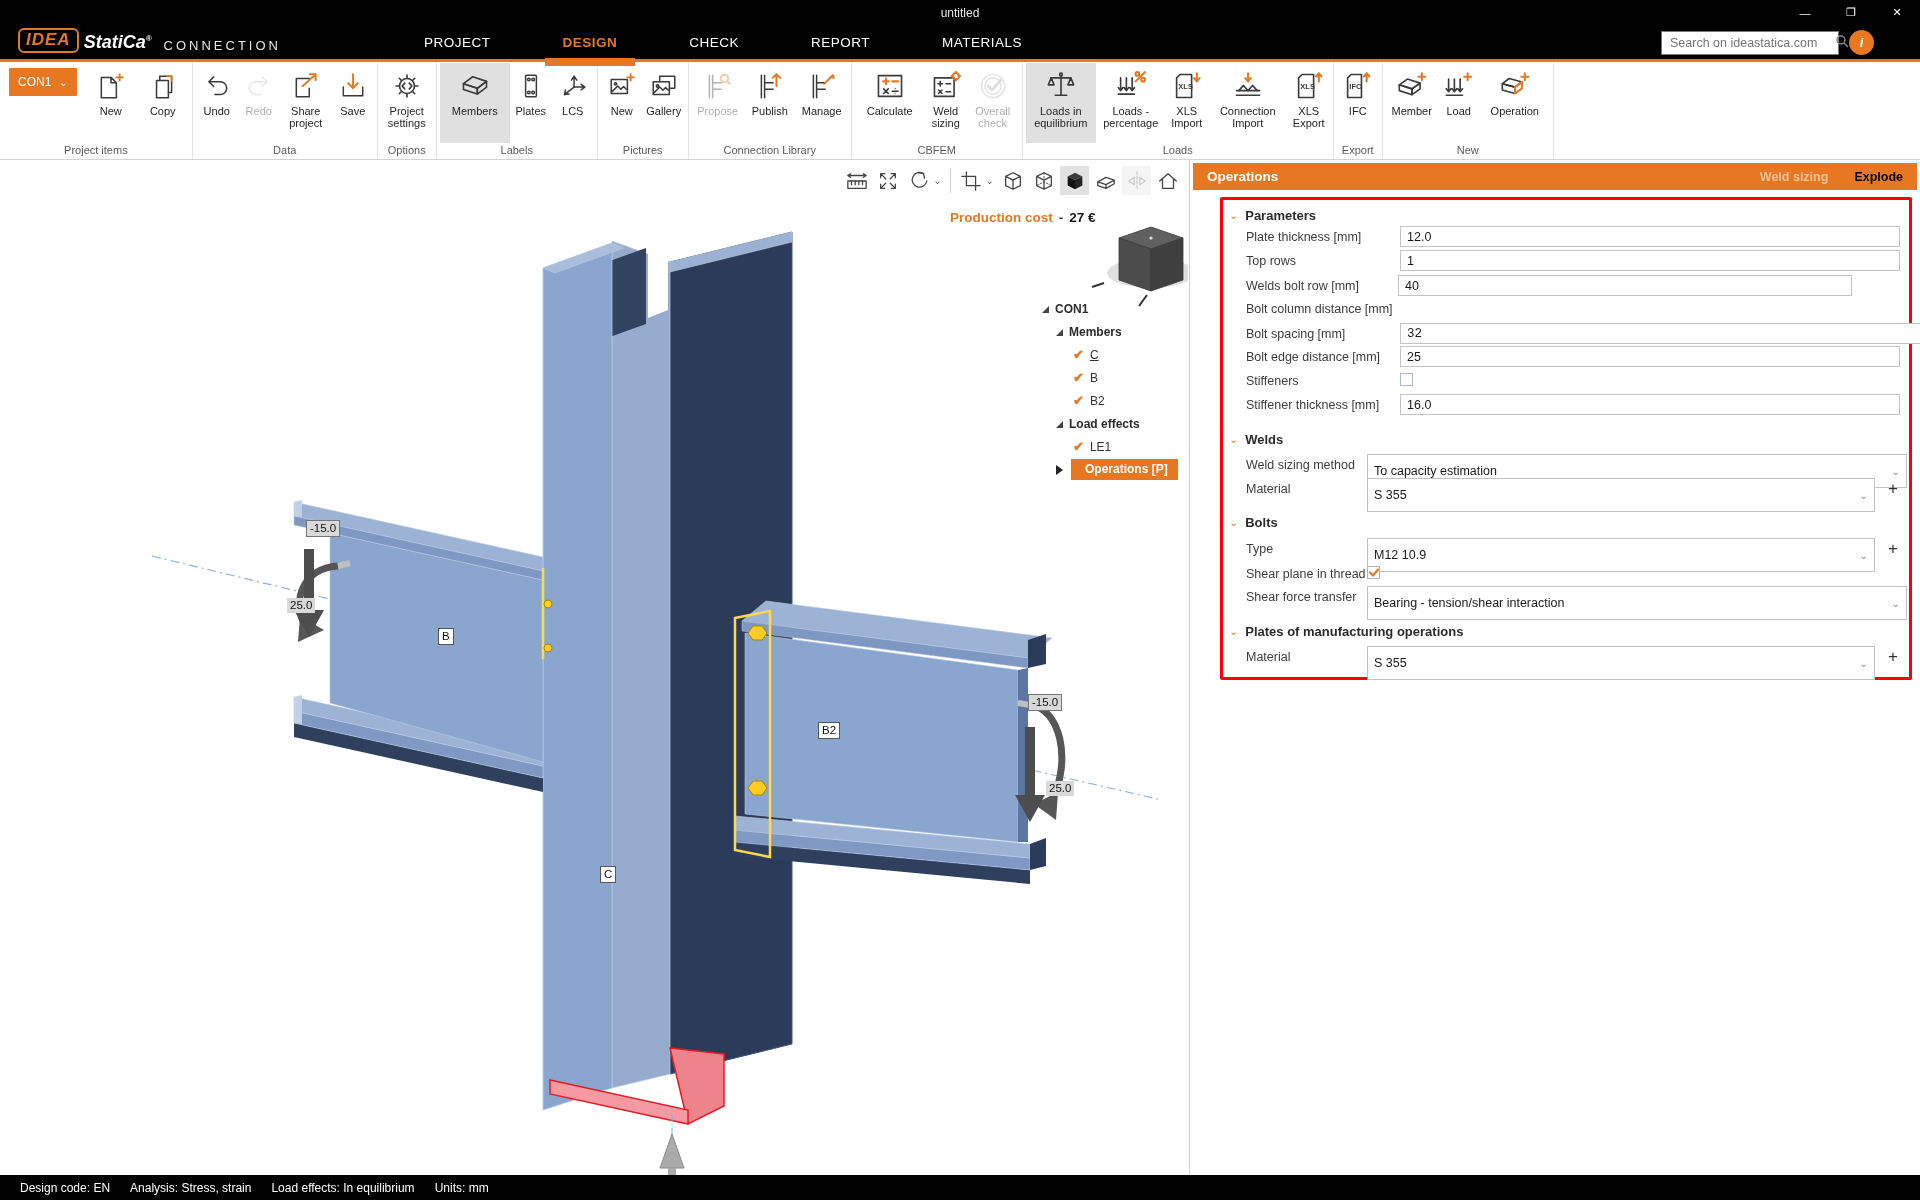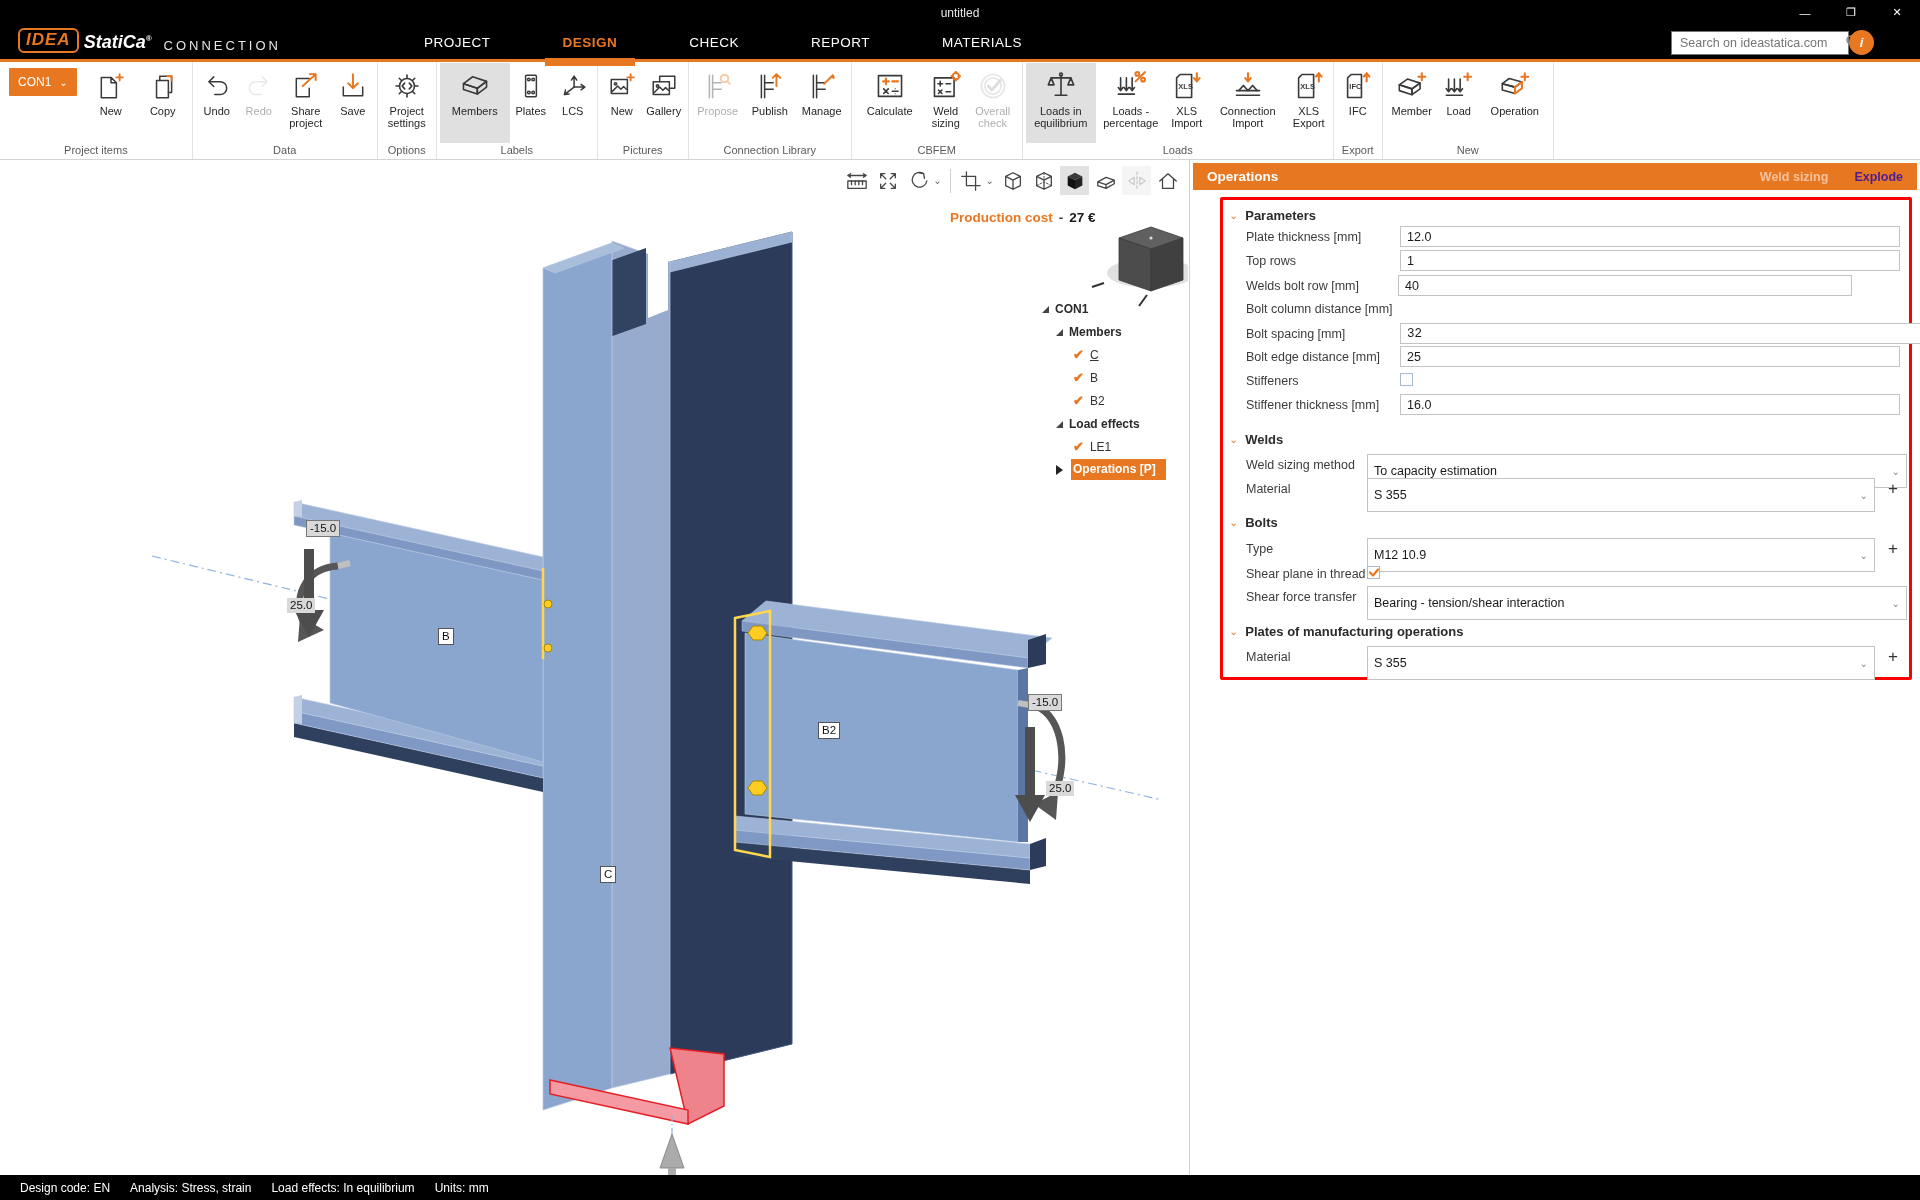--- a/index.html
+++ b/index.html
@@ -13,21 +13,21 @@
   .header { height:37px; background:#000; position:relative; border-bottom:3px solid #e87722; display:flex; align-items:center; }
   .logo-wrap { display:flex; align-items:flex-end; margin-left:18px; margin-top:-4px; }
   .logo-idea { border:2px solid #e87722; border-radius:6px; color:#e87722; font-weight:bold; font-style:italic; font-size:17px; padding:0 6px 1px 6px; letter-spacing:1px; }
   .logo-statica { color:#fff; font-weight:bold; font-style:italic; font-size:18px; margin-left:5px; }
   .logo-reg { color:#fff; font-size:8px; vertical-align:super; }
   .logo-product { color:#e6e6e6; font-size:13px; letter-spacing:3px; margin-left:12px; }
   .menu-tabs { position:absolute; left:420px; top:0; height:34px; display:flex; gap:64px; align-items:center; }
   .tab { color:#fff; font-size:13.5px; letter-spacing:.5px; position:relative; padding:8px 4px; cursor:default; }
   .tab.active { color:#e87722; font-weight:bold; }
   .tab.active::after { content:''; position:absolute; left:-14px; right:-14px; bottom:-8px; height:8px; background:#e87722; }
-  .search-wrap { position:absolute; right:46px; top:5px; display:flex; align-items:center; gap:0; }
+  .search-wrap { position:absolute; right:46px; top:5px; display:flex; align-items:center; gap:10px; }
   .search-box { width:178px; height:24px; background:#fff; border:1px solid #777; display:flex; align-items:center; }
   .search-box input { border:none; outline:none; flex:1; font-size:12.5px; color:#555; padding:0 4px 0 8px; font-family:"Liberation Sans",sans-serif; }
   .info-btn { width:25px; height:25px; border-radius:50%; background:#e87722; color:#fff; font-weight:bold; font-size:13px; display:flex; align-items:center; justify-content:center; font-style:italic; }
 
   
   .ribbon { height:98px; background:#fff; display:flex; border-bottom:1px solid #d4d4d4; }
   .rgroup { display:flex; flex-direction:column; border-right:1px solid #e3e3e3; }
   .rgroup-buttons { flex:1; display:flex; align-items:stretch; padding:1px 3px 0 3px; }
   .rgroup-label { text-align:center; font-size:11px; color:#5a5a5a; padding:1px 8px 3px 8px; white-space:nowrap; }
   .rbtn { width:52px; display:flex; flex-direction:column; align-items:center; padding-top:4px; cursor:default; }
@@ -68,29 +68,29 @@
 
   
   .tree { position:absolute; left:1040px; top:137px; width:150px; font-size:12px; color:#333; }
   .trow { height:23px; display:flex; align-items:center; }
   .texp { width:10px; height:10px; margin-right:5px; position:relative; flex:none; }
   .texp.open::before { content:''; position:absolute; right:1px; top:2px; border-left:7px solid transparent; border-bottom:7px solid #444; }
   .texp.closed::before { content:''; position:absolute; left:2px; top:0px; border-top:5px solid transparent; border-bottom:5px solid transparent; border-left:7px solid #222; }
   .tbold { font-weight:bold; color:#2b2b2b; }
   .tcheck { color:#e87722; font-size:13px; margin-right:6px; font-weight:bold; }
   .ind1 { padding-left:14px; } .ind2 { padding-left:33px; }
-  .tsel { background:#e87722; color:#fff; font-weight:bold; padding:3px 10px 4px 2px; margin-left:2px; }
+  .tsel { background:#e87722; color:#fff; font-weight:bold; padding:3px 10px 4px 14px; margin-left:2px; }
   .tlink { text-decoration:underline; }
 
   
   .rpanel { position:absolute; left:1189px; top:0; width:731px; height:1015px; background:#fff; border-left:1px solid #cfcfcf; }
   .rp-header { position:absolute; left:3px; right:3px; top:3px; height:27px; background:#e87722; display:flex; align-items:center; padding:0 14px; }
   .rp-title { color:#fff; font-weight:bold; font-size:13.5px; flex:1; }
   .rp-action { color:rgba(255,255,255,.55); font-weight:bold; font-size:12.5px; margin-left:26px; }
-  .rp-action.strong { color:#4c1d95; }
+  .rp-action.strong { color:#000000; }
   .redbox { position:absolute; left:30px; top:37px; width:692px; height:483px; border:3px solid #f00; border-radius:2px; background:#fff; }
   .sec-hdr { position:absolute; left:6px; display:flex; align-items:center; height:20px; }
   .sec-chev { color:#e87722; font-size:11px; margin-right:7px; transform:scaleY(.9); }
   .sec-title { font-weight:bold; font-size:13px; color:#2b2b2b; }
   .flabel { position:absolute; left:23px; font-size:12.5px; color:#3c3c3c; white-space:nowrap; }
   .finput { position:absolute; height:21px; border:1px solid #c3c3c3; font-size:12.5px; color:#1a1a1a; padding:0 6px; font-family:"Liberation Sans",sans-serif; outline:none; background:#fff; }
   .fselect { position:absolute; height:34px; border:1px solid #c3c3c3; background:#fff; display:flex; align-items:center; padding:16px 6px; font-size:12.5px; color:#1a1a1a; }
   .fselect .sel-text { flex:1; white-space:nowrap; overflow:hidden; }
   .sel-chev { color:#888; font-size:10px; }
   .plus-btn { position:absolute; width:20px; height:21px; display:flex; align-items:center; justify-content:center; font-size:17px; color:#333; }

